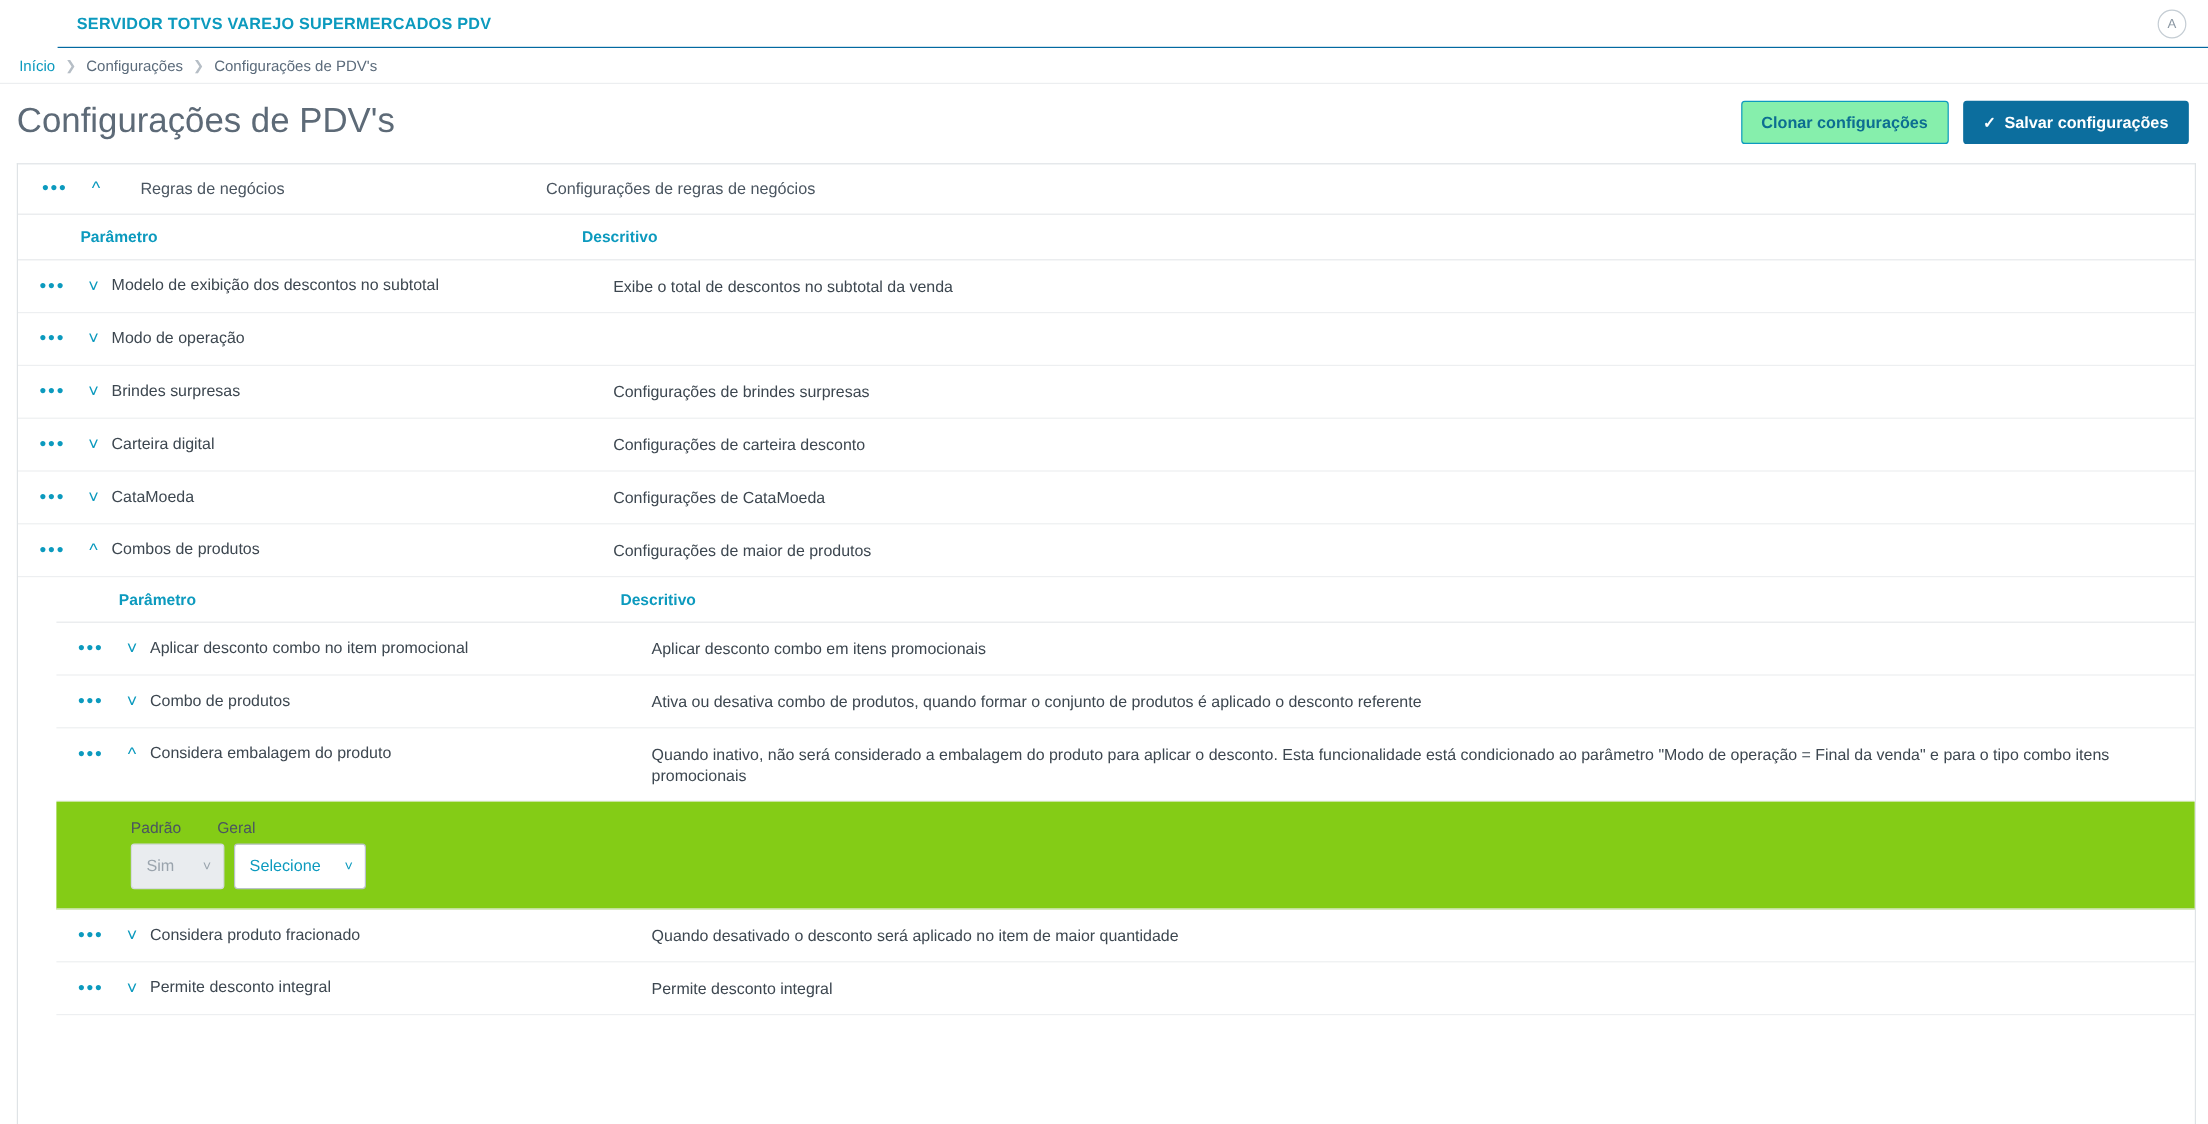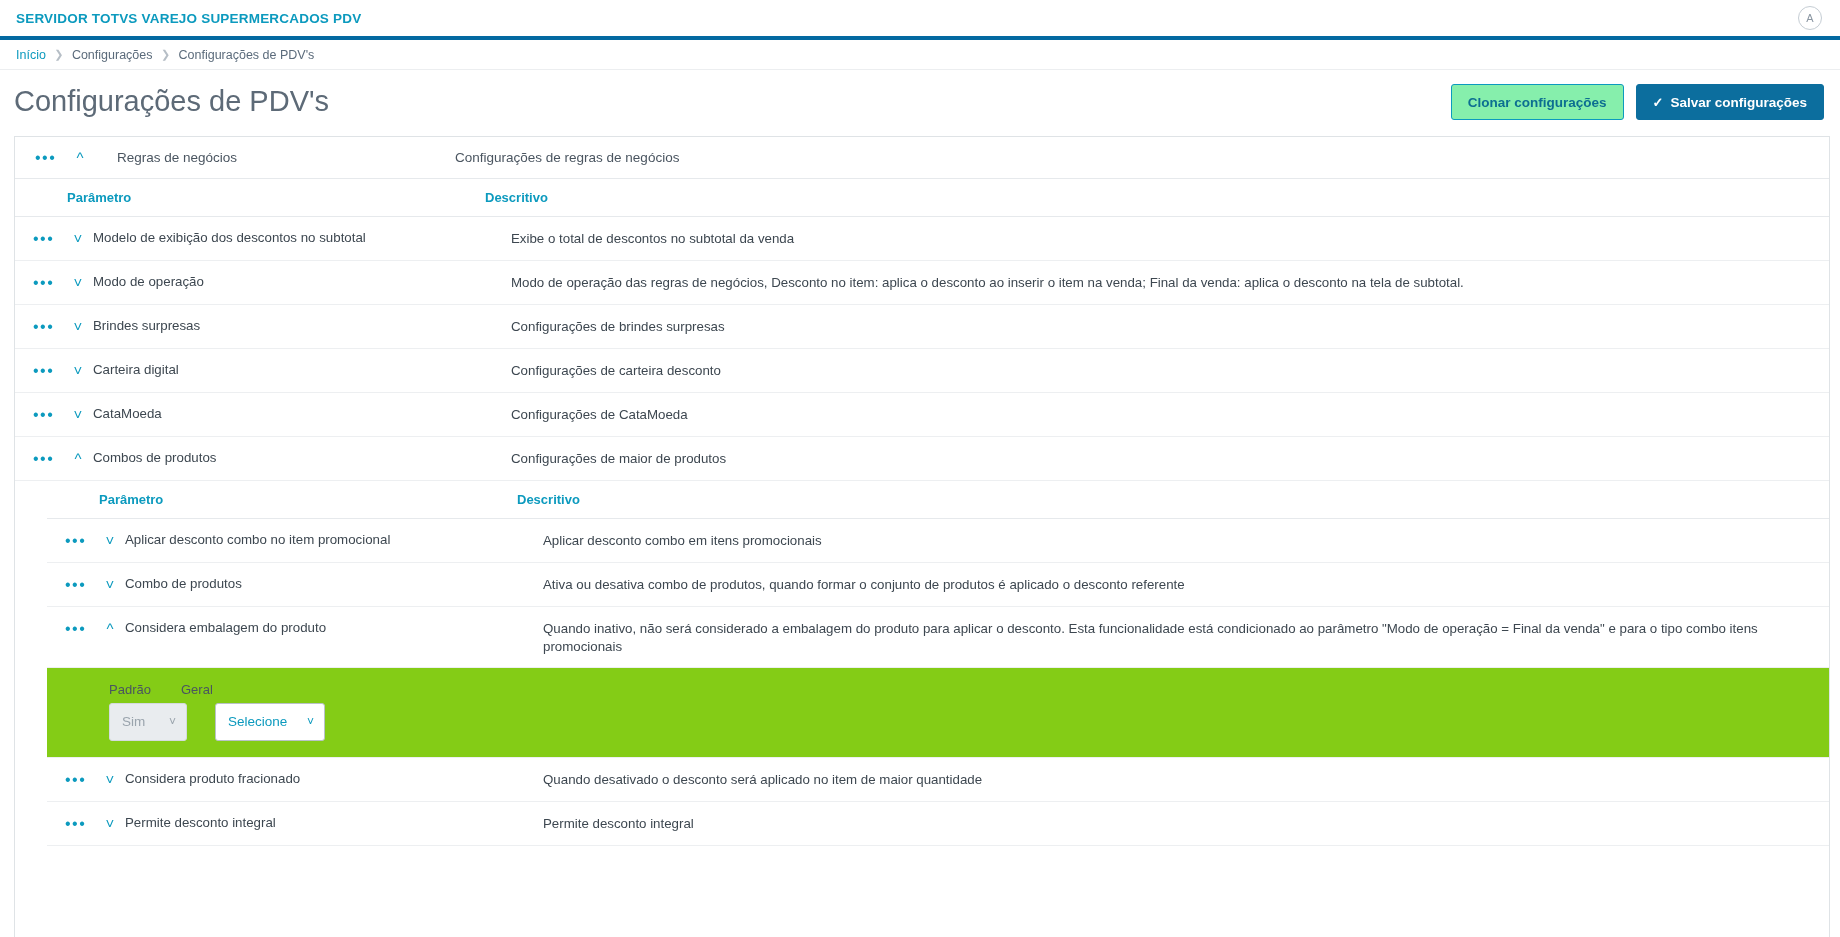--- a/index.html
+++ b/index.html
@@ -12,22 +12,23 @@
     color: #3c4858;
     overflow: hidden;
   }
   
   .topbar {
     height: 40px;
     display: flex;
     align-items: center;
     justify-content: space-between;
     padding: 0 18px 0 16px;
-    border-bottom: 4px solid #0369a1;
+    border-bottom: 1px solid #0369a1;
     background: #ffffff;
+    margin-left: 48px;
   }
   .app-title {
     color: #0c9abe;
     font-size: 13.5px;
     font-weight: bold;
     letter-spacing: .2px;
   }
   .avatar {
     width: 24px; height: 24px;
     border-radius: 50%;
@@ -170,21 +171,21 @@
     padding: 14px 0 16px 62px;
     border-bottom: 1px solid #edeff1;
     background: #84cc16;
   }
   .field-labels { display: flex; gap: 0; margin-bottom: 6px; }
   .field-label {
     font-size: 13px;
     color: #4a5560;
   }
   .field-label.padrao { width: 72px; }
-  .selects { display: flex; gap: 28px; align-items: flex-start; }
+  .selects { display: flex; gap: 8px; align-items: flex-start; }
   .select {
     height: 38px;
     min-width: 78px;
     border: 1px solid #c4ccd3;
     border-radius: 3px;
     display: flex;
     align-items: center;
     justify-content: space-between;
     gap: 12px;
     padding: 0 10px 0 12px;
@@ -256,21 +257,20 @@
       <span class="dots">•••</span>
       <span class="chev">˅</span>
       <span class="param">Modelo de exibição dos descontos no subtotal</span>
       <span class="desc">Exibe o total de descontos no subtotal da venda</span>
     </div>
 
     <div class="row">
       <span class="dots">•••</span>
       <span class="chev">˅</span>
       <span class="param">Modo de operação</span>
-      <span class="desc">Modo de operação das regras de negócios, Desconto no item: aplica o desconto ao inserir o item na venda; Final da venda: aplica o desconto na tela de subtotal.</span>
     </div>
 
     <div class="row">
       <span class="dots">•••</span>
       <span class="chev">˅</span>
       <span class="param">Brindes surpresas</span>
       <span class="desc">Configurações de brindes surpresas</span>
     </div>
 
     <div class="row">

